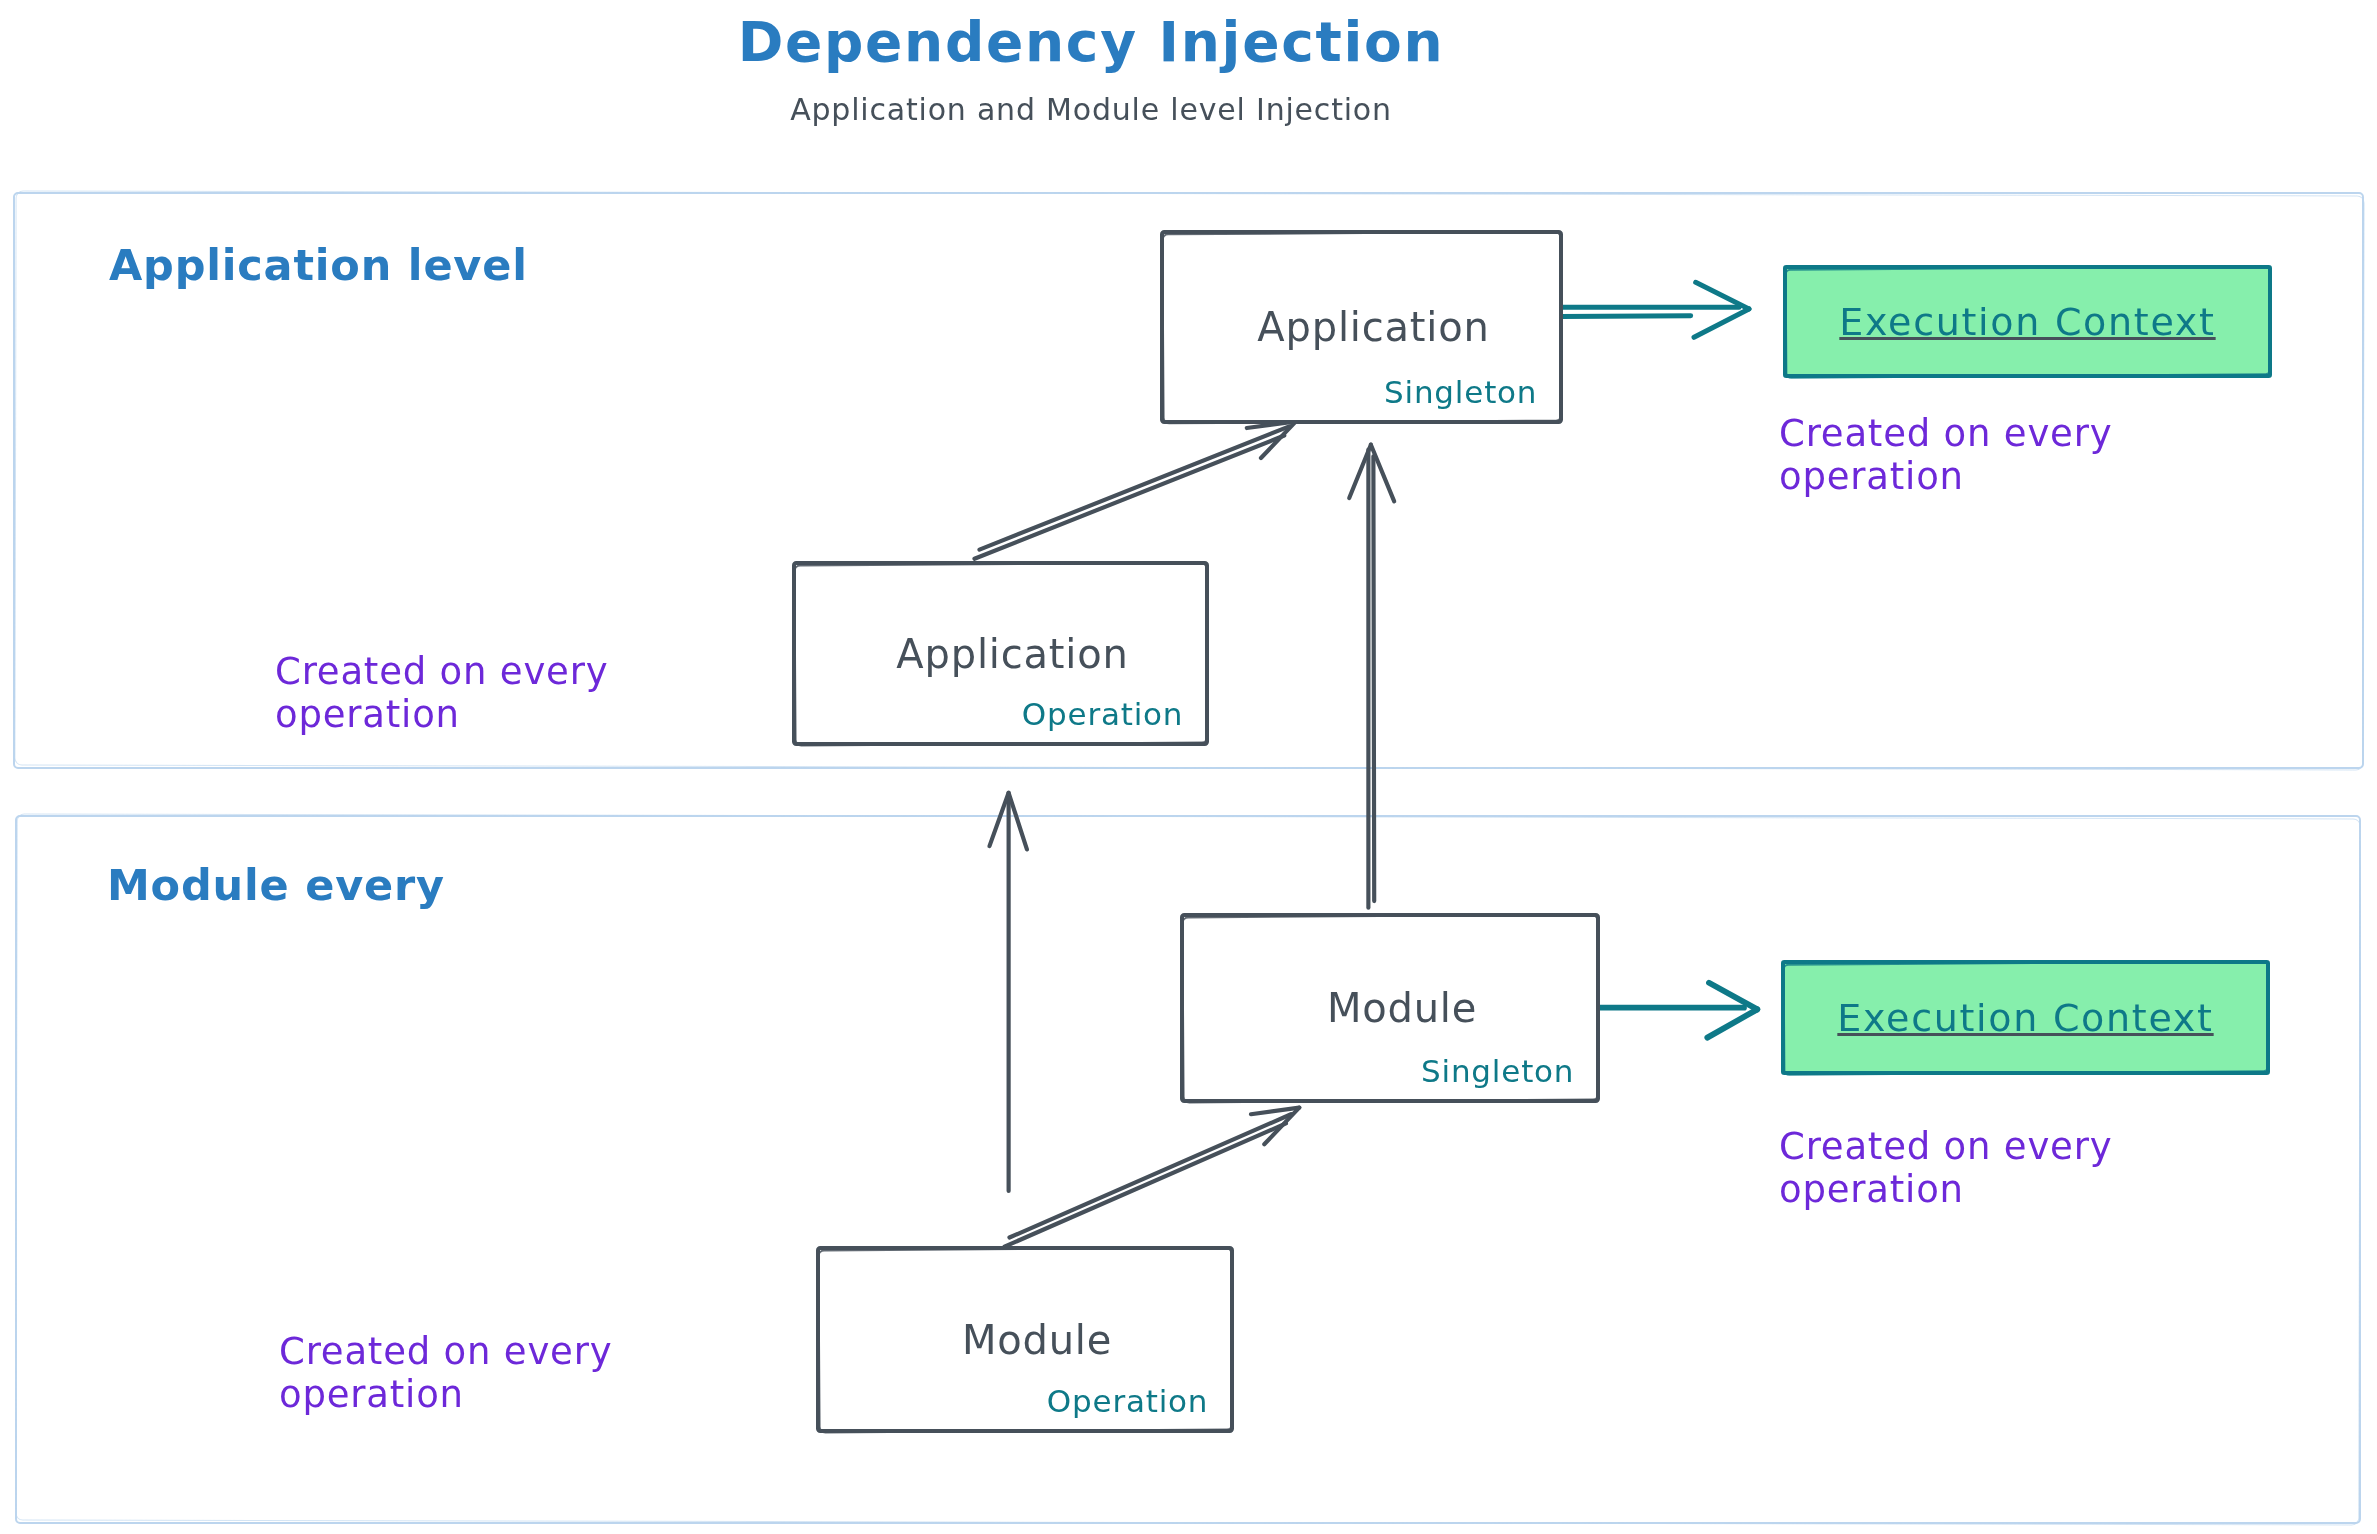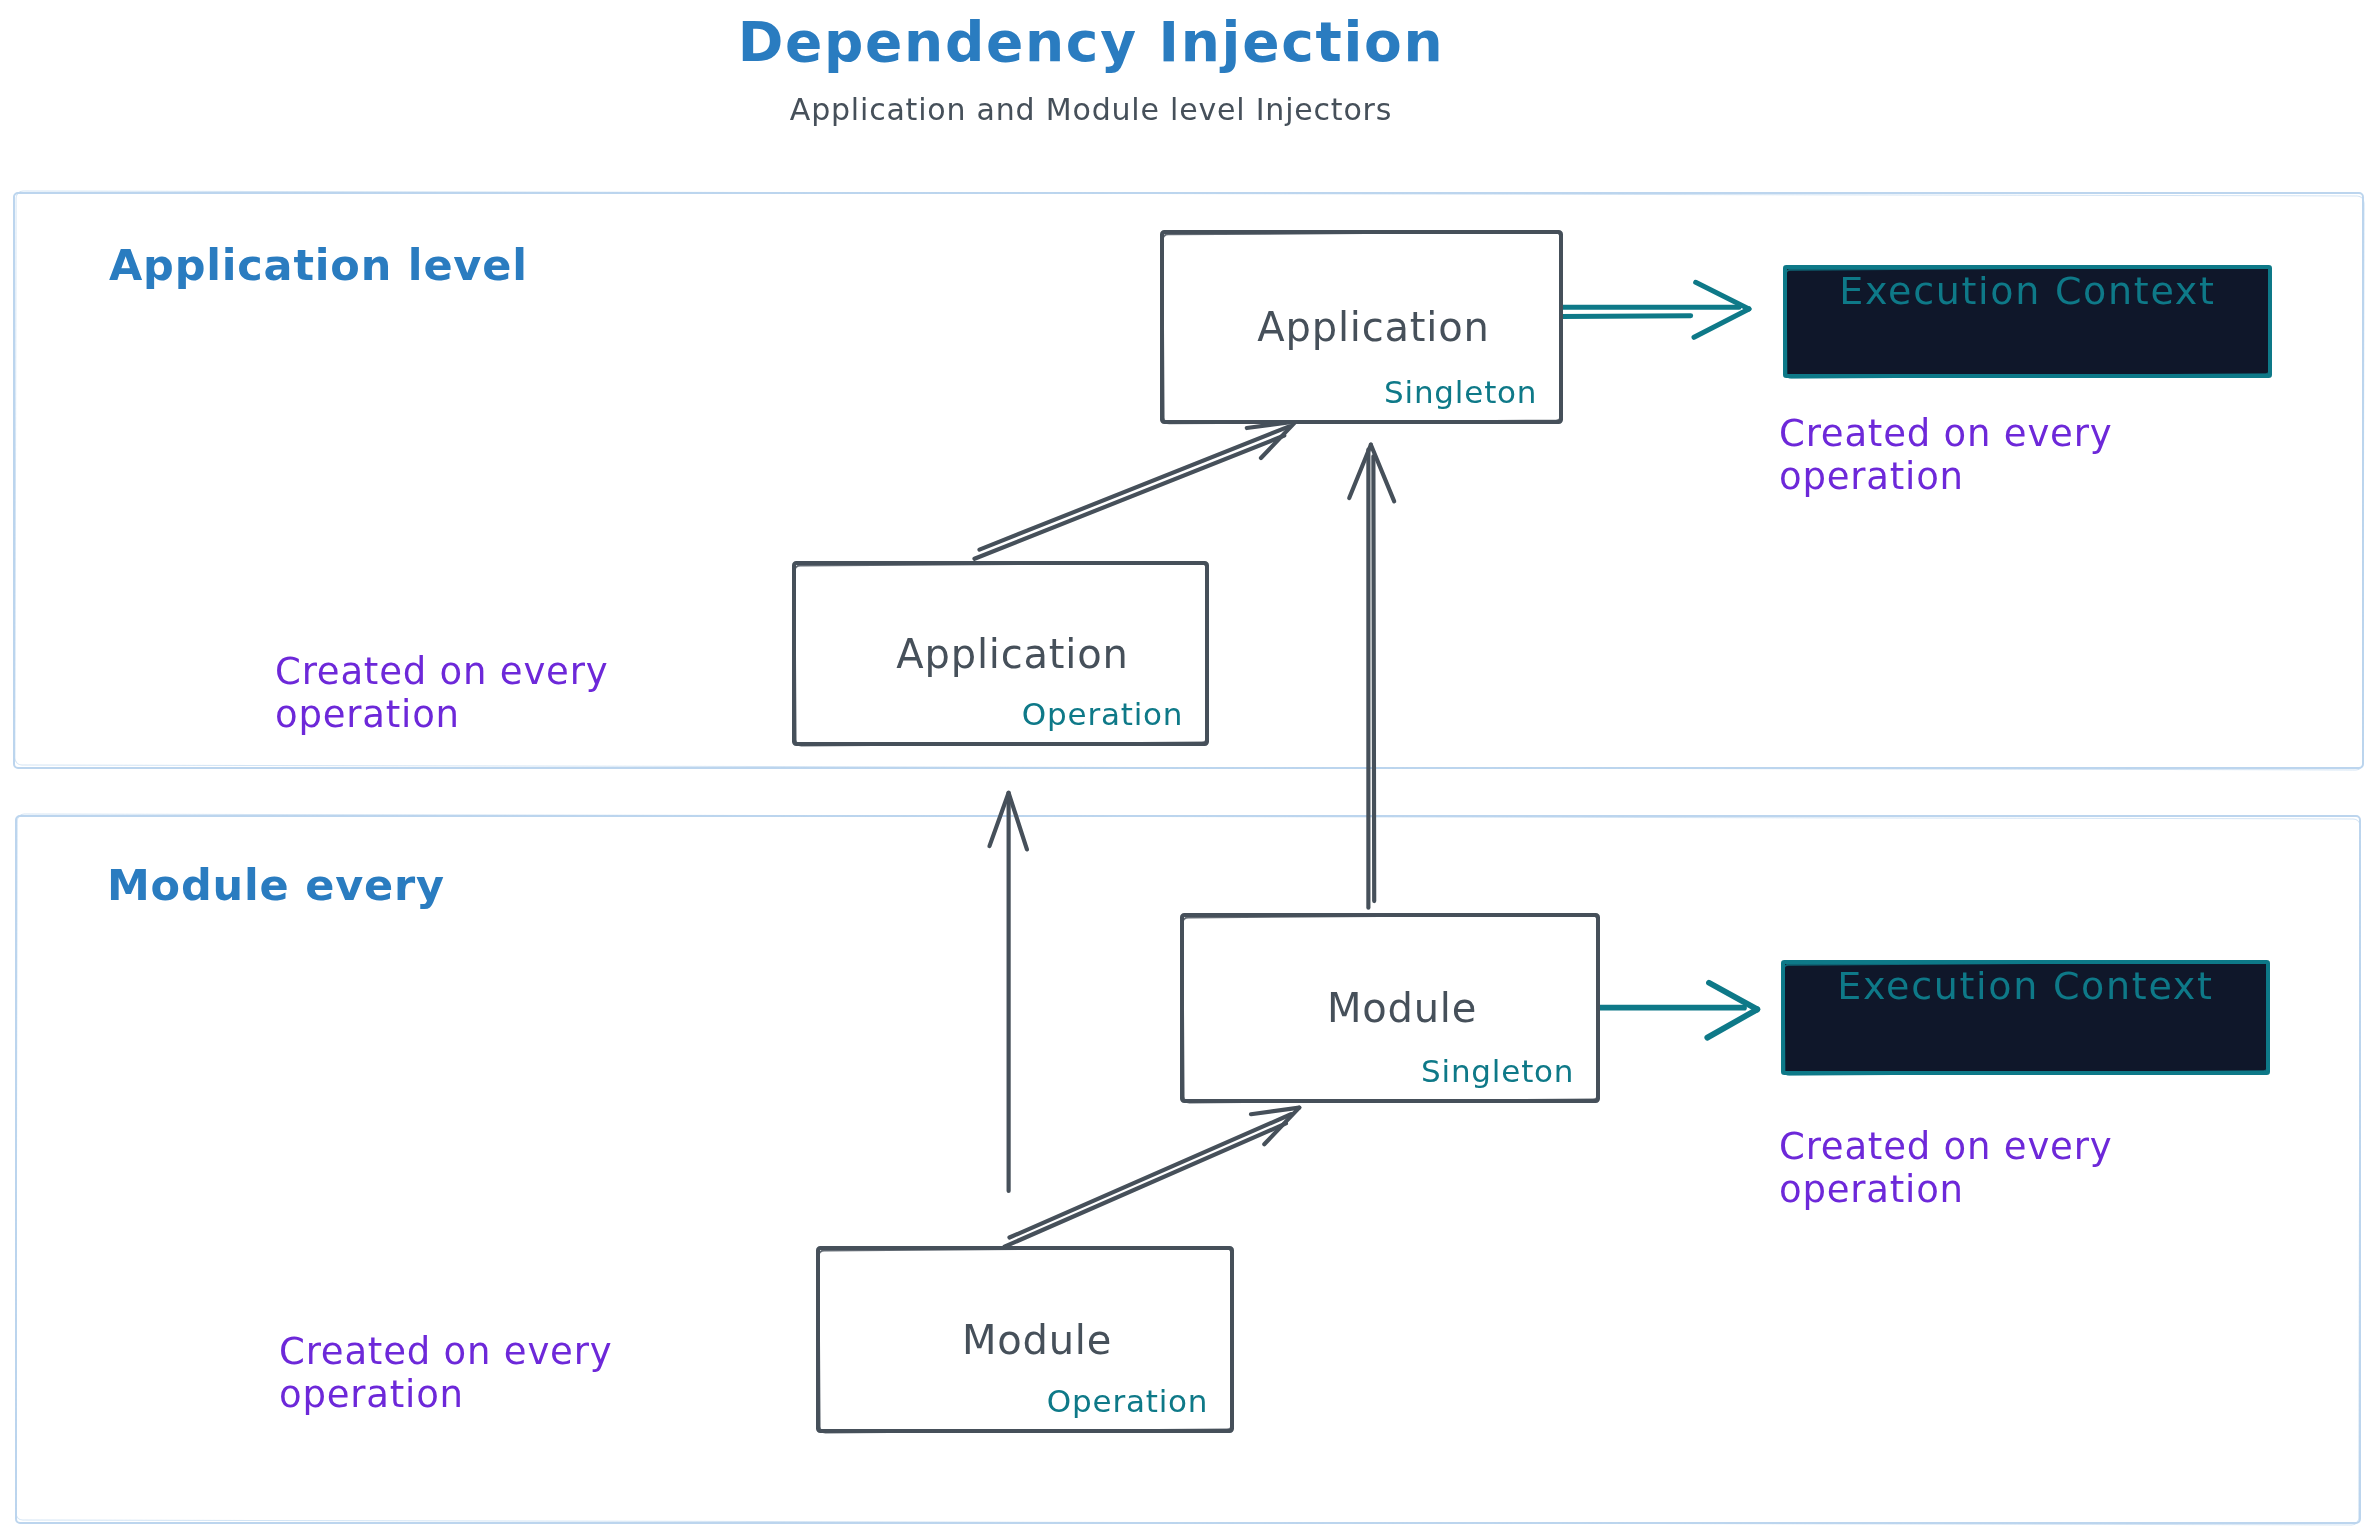--- a/index.html
+++ b/index.html
@@ -32,22 +32,22 @@
     border-radius:6.7px;transform:rotate(-.4deg);pointer-events:none;
   }
   .node-title{font-size:40px;color:#46505a;letter-spacing:0.8px;}
   .node-sub{position:absolute;right:21.7px;bottom:10px;font-size:31px;color:#0e7988;letter-spacing:0.8px;}
   .n-app-singleton{left:1160px;top:230px;width:371px;height:186px;}
   .n-app-operation{left:792px;top:561px;width:385px;height:177px;}
   .n-module-singleton{left:1180px;top:913px;width:388px;height:182px;}
   .n-module-operation{left:816px;top:1246px;width:386px;height:179px;}
   
   .exec{
-    position:absolute;border:4.2px solid #0e7988;border-radius:3.3px;background:#0f172a;
-    display:flex;justify-content:center;
+    position:absolute;border:4.2px solid #0e7988;border-radius:3.3px;background:#86efac;
+    display:flex;align-items:center;justify-content:center;text-decoration:underline;
   }
   .exec::after{
     content:"";position:absolute;inset:-2.5px;border:2.5px solid rgba(14,121,136,.8);
     border-radius:5.8px;transform:rotate(-.45deg);pointer-events:none;
   }
   .exec-label{font-size:38px;color:#0e7988;letter-spacing:1.7px;}
   .e-app{left:1783px;top:265px;width:481px;height:105px;}
   .e-module{left:1781px;top:960px;width:481px;height:107px;}
   
   .caption{position:absolute;font-size:37px;color:#6d28d9;text-align:left;letter-spacing:0.8px;}
@@ -58,21 +58,21 @@
   
   .arrows{position:absolute;left:0;top:0;width:2377px;height:1534px;pointer-events:none;}
 </style>
 </head>
 <body>
 
 <div class="canvas">
 
   <div class="header">
     <div class="title">Dependency Injection</div>
-    <div class="subtitle">Application and Module level Injectors</div>
+    <div class="subtitle">Application and Module level Injection</div>
   </div>
 
   <div class="section section-app"></div>
   <div class="section section-module"></div>
   <div class="section-label label-app">Application level</div>
   <div class="section-label label-module">Module every</div>
 
   <svg class="arrows" viewBox="0 0 2854 1842" xmlns="http://www.w3.org/2000/svg">
 
     <g stroke="#46505a" stroke-width="5" fill="none" stroke-linecap="round">

